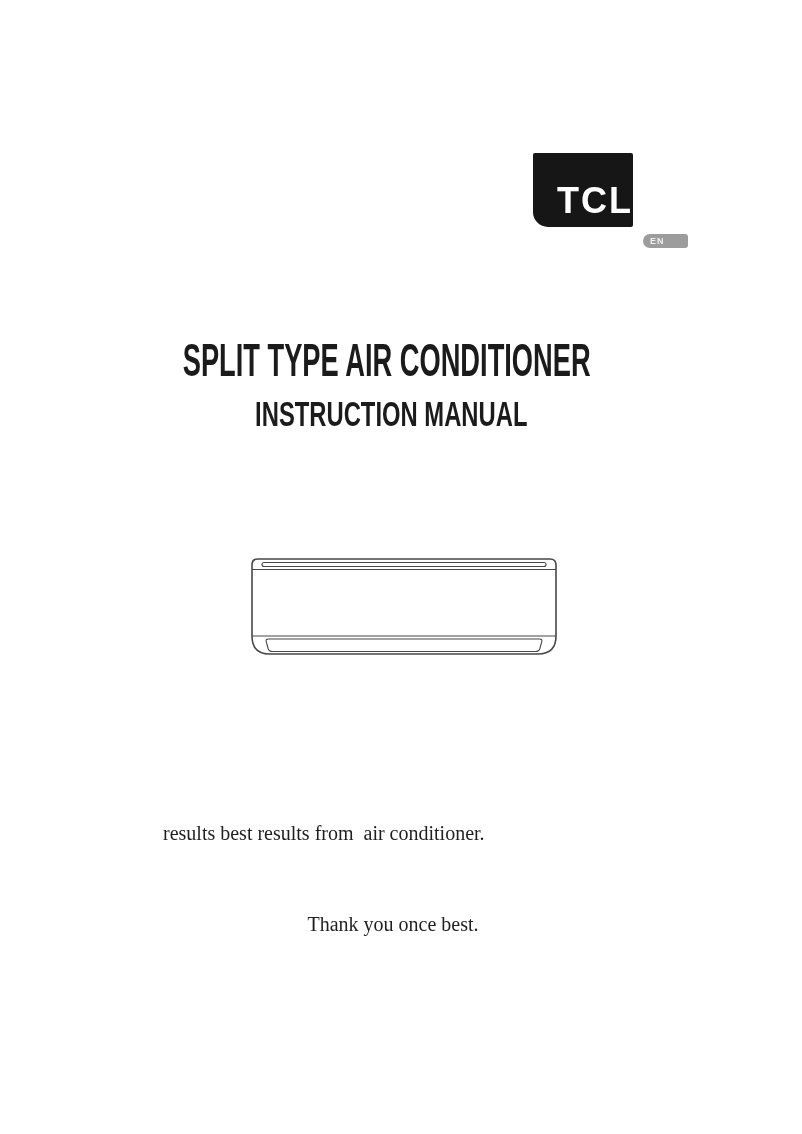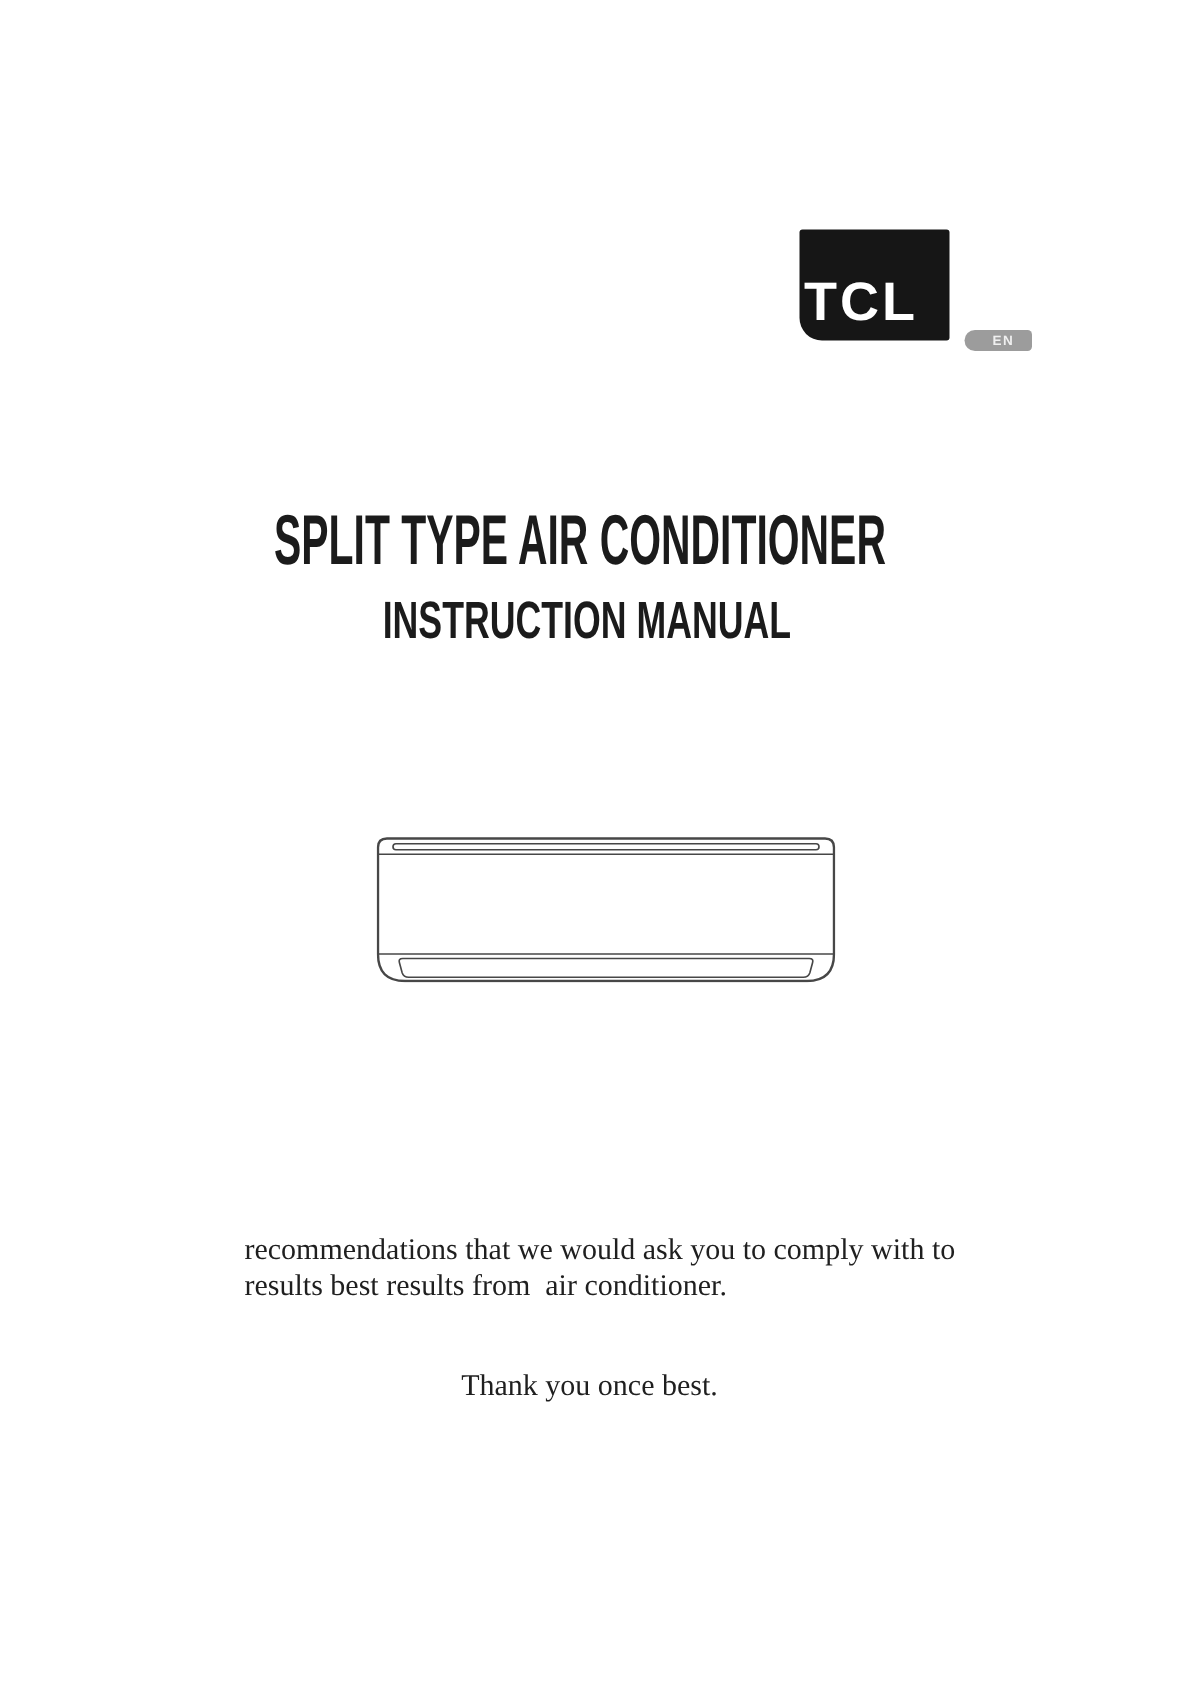--- a/index.html
+++ b/index.html
@@ -21,35 +21,35 @@
     overflow:hidden;
     font-family:"Liberation Sans",sans-serif;
     margin:0 auto;
   }
   
   .logo{
     position:absolute;left:533px;top:153px;
     width:100px;height:74px;
     background:var(--logo-bg);
     border-radius:2px 2px 2px 15px;
-    display:flex;align-items:flex-end;justify-content:flex-start;
+    display:flex;align-items:flex-end;justify-content:flex-end;
   }
   .logo-text{
     font-weight:700;font-size:36px;line-height:1;
     letter-spacing:2px;
     color:var(--logo-text);
     padding-bottom:8px;padding-left:3px;
   }
   
   .en-badge{
-    position:absolute;left:643px;top:220px;
+    position:absolute;left:643px;top:234px;
     width:45px;height:14px;
     background:var(--badge-bg);
     border-radius:7px 3px 3px 7px;
-    display:flex;align-items:center;justify-content:center;
+    display:flex;align-items:center;
   }
   .en-badge span{
     font-size:9px;font-weight:700;line-height:14px;
     letter-spacing:1px;color:var(--badge-text);
     padding-left:7px;
   }
   
   .title-wrap{
     position:absolute;left:-14px;top:336px;width:802px;
     text-align:center;
@@ -119,21 +119,20 @@
     <rect x="11" y="4.5" width="284" height="4" rx="2" fill="none" stroke="var(--line)" stroke-width="1.1"></rect>
 
     <line x1="1" y1="11.5" x2="305" y2="11.5" stroke="var(--line)" stroke-width="1.1"></line>
 
     <line x1="1" y1="78" x2="305" y2="78" stroke="var(--line)" stroke-width="1.1"></line>
 
     <path d="M17.5,81 L288.5,81 Q291.5,81 290.7,83.8 L288.9,90.5 Q288,93.5 284.5,93.5 L21.5,93.5 Q18,93.5 17.1,90.5 L15.3,83.8 Q14.5,81 17.5,81 Z" fill="#ffffff" stroke="var(--line)" stroke-width="1.1"></path>
   </svg>
 
   <div class="para">
-    <div class="para-line">recommendations that we would ask you to comply with to</div>
     <div class="para-line">results best results from  air conditioner.</div>
   </div>
 
   <div class="thanks-wrap">
     <span>Thank you once best.</span>
   </div>
 
 </div>
 
 </body></html>

